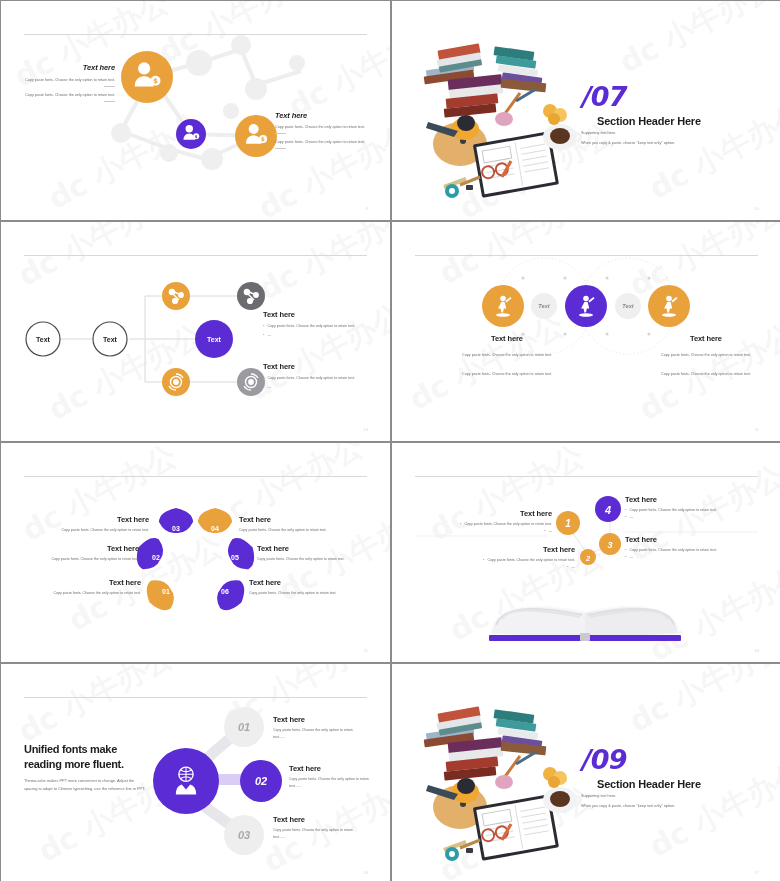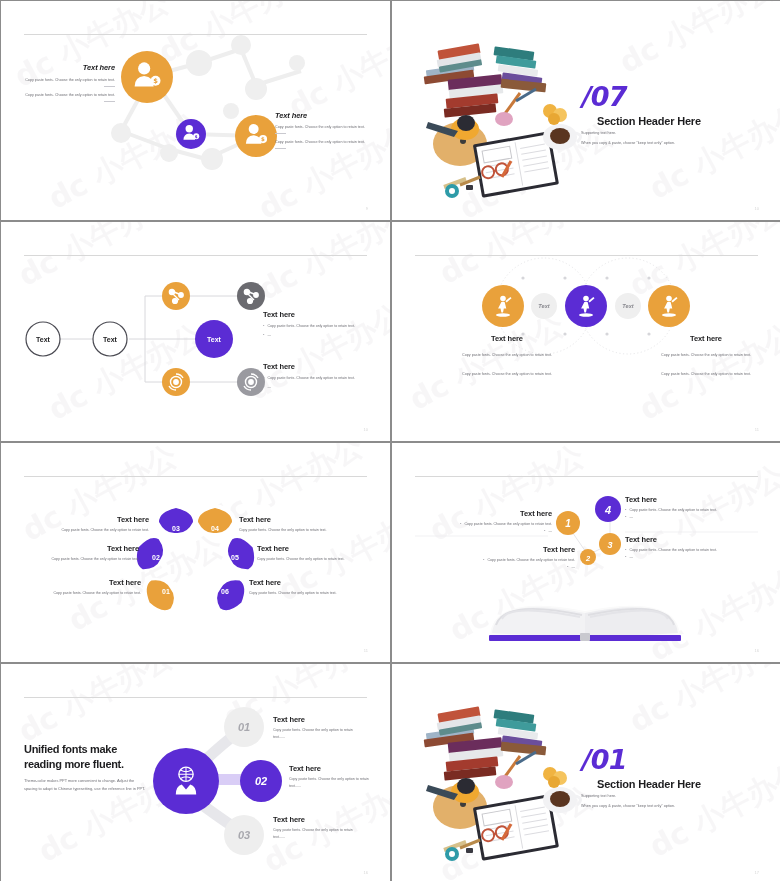--- a/index.html
+++ b/index.html
@@ -679,20 +679,20 @@
     <path d="M96 96 L112 74" stroke="#c8793a" stroke-width="3"></path>
     <path d="M108 82 L128 70" stroke="#4a6b8a" stroke-width="3"></path>
     <ellipse cx="96" cy="100" rx="9" ry="7" fill="#e0a3c0"></ellipse>
     <path d="M94 158 L103 142" stroke="#d66a3a" stroke-width="3"></path>
     <path d="M36 168 L58 160" stroke="#d6c08a" stroke-width="4"></path>
     <path d="M52 166 L72 158" stroke="#b88a4a" stroke-width="3"></path>
     <circle cx="44" cy="172" r="7" fill="#2e9ba8"></circle>
     <circle cx="44" cy="172" r="3" fill="#ffffff"></circle>
     <rect x="58" y="166" width="7" height="5" rx="1" fill="#3a3a42"></rect>
   </svg>
-  <div class="num">/01</div>
+  <div class="num">/09</div>
   <div class="hdr">Section Header Here</div>
   <div class="sub1">Supporting text here.</div>
   <div class="sub2">When you copy &amp; paste, choose "keep text only" option.</div>
   <div class="pgnum">17</div>
 </div>
 
 </div>
 
 </body></html>

